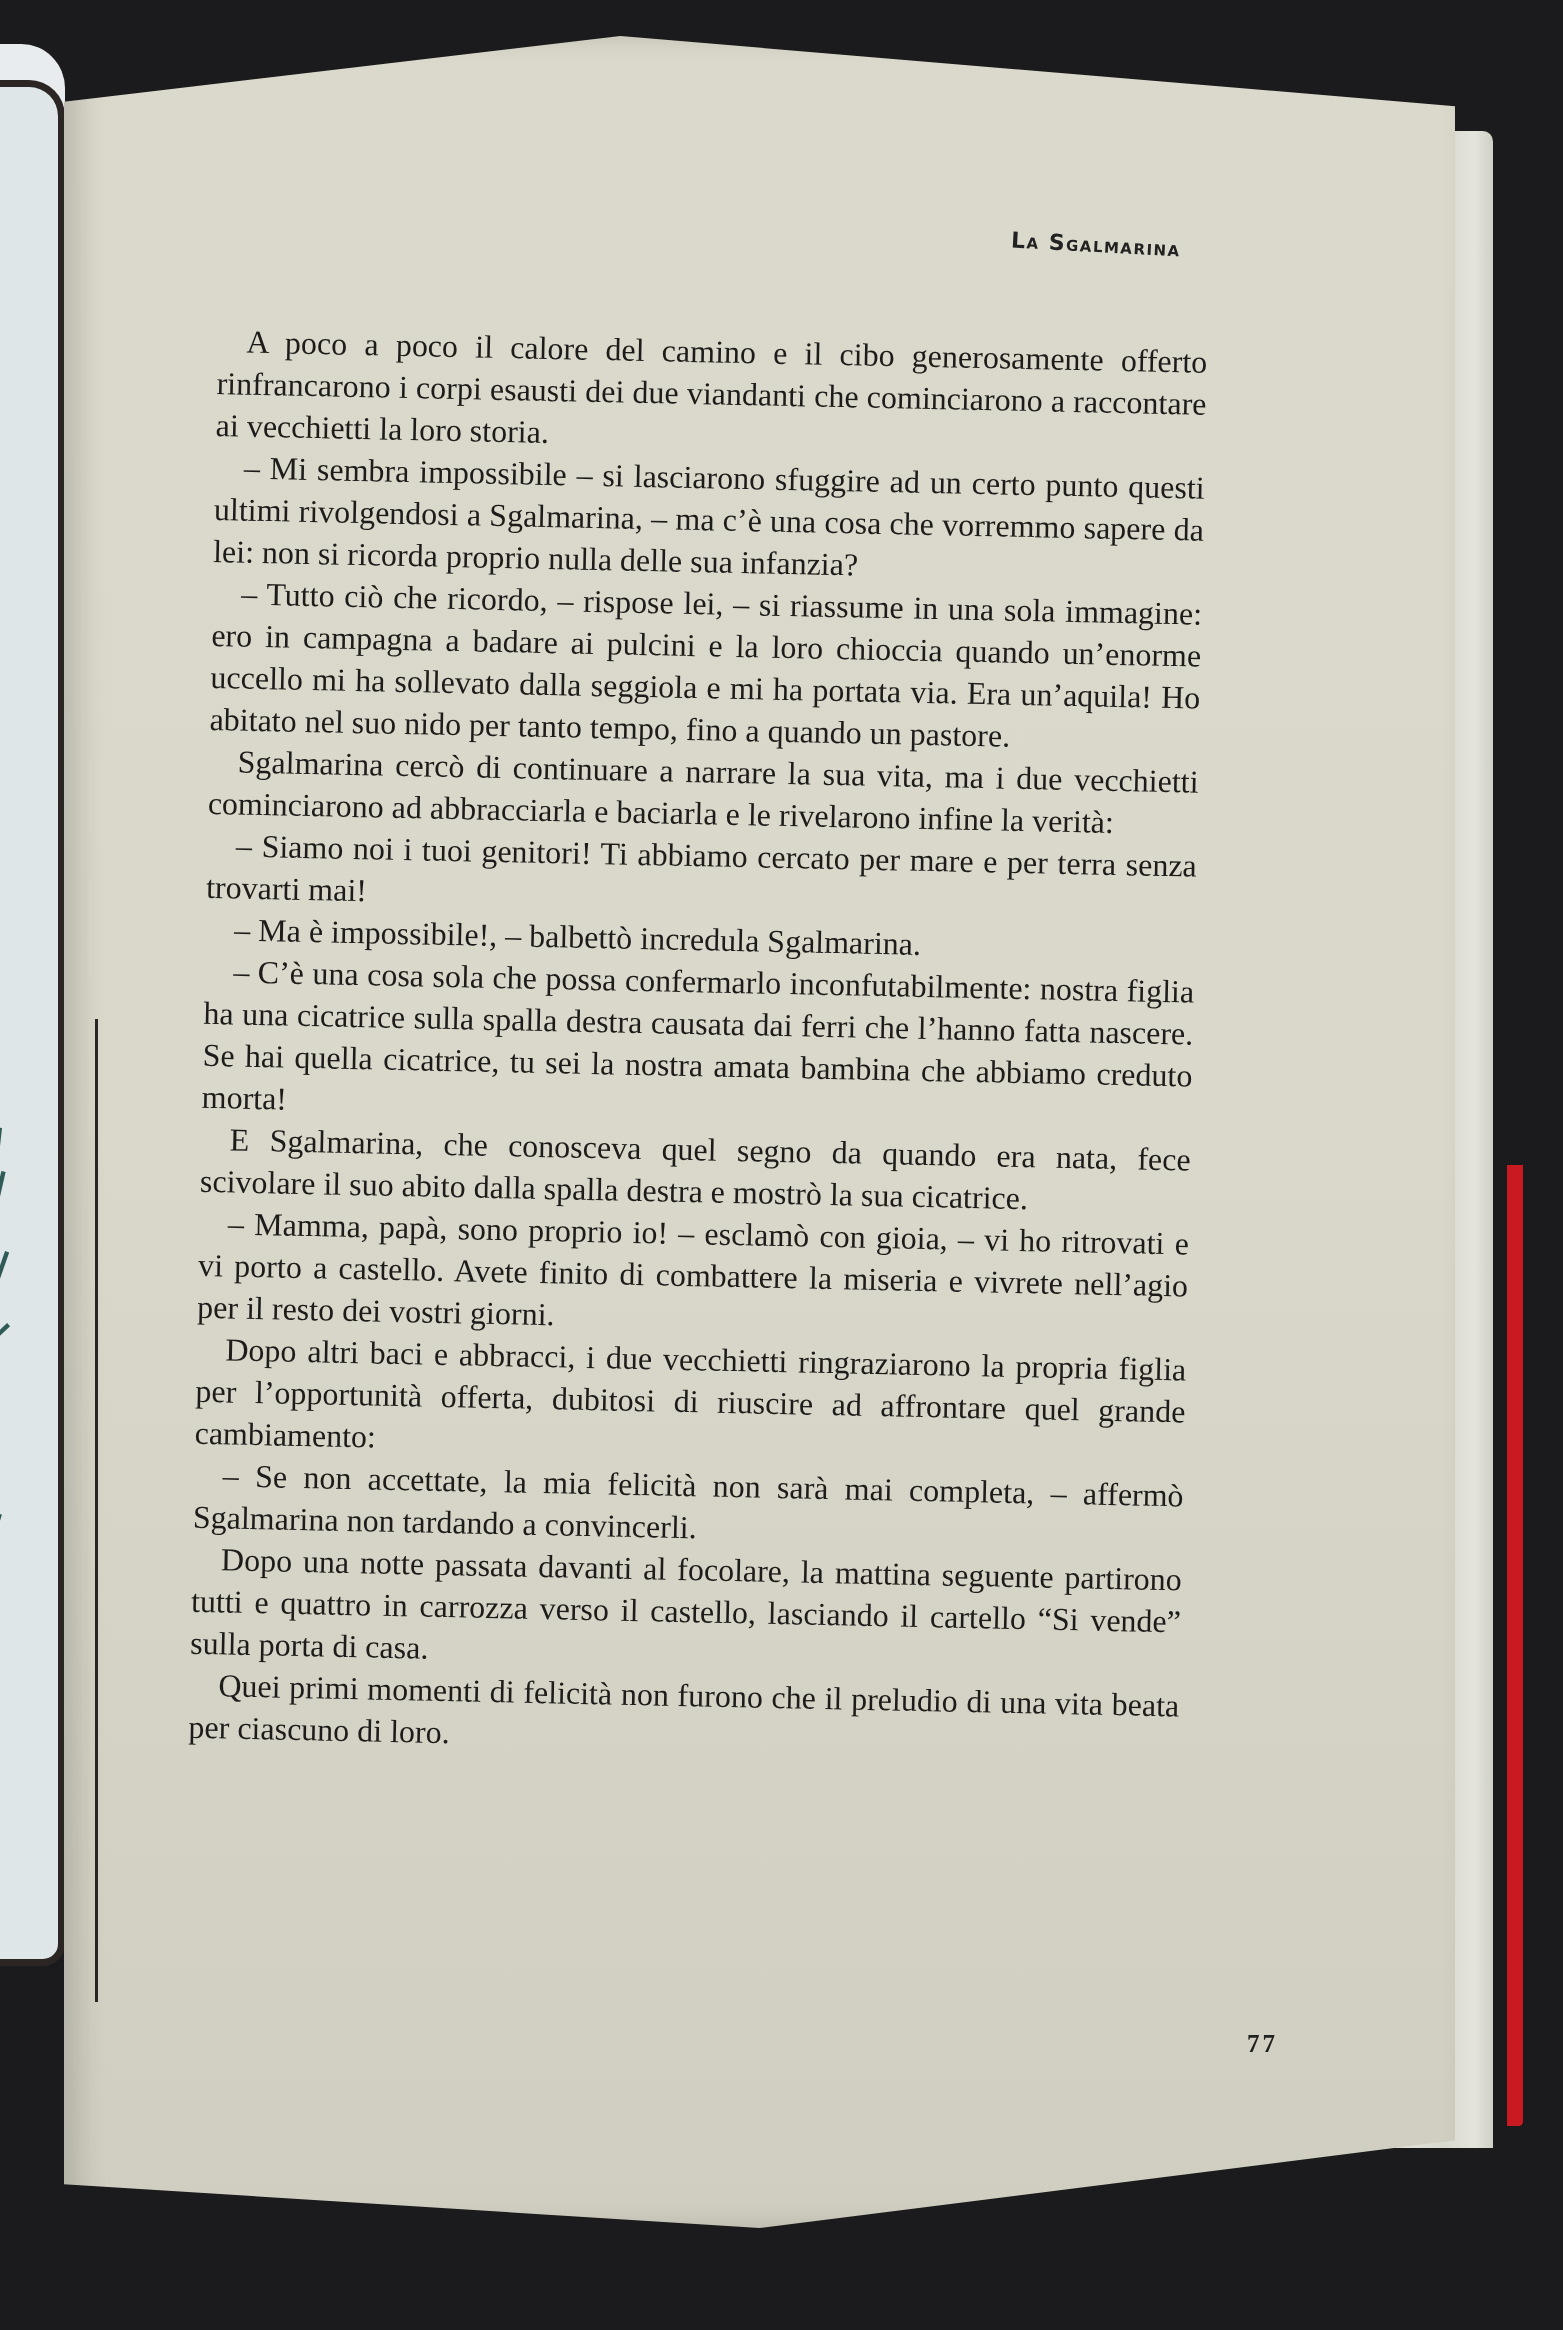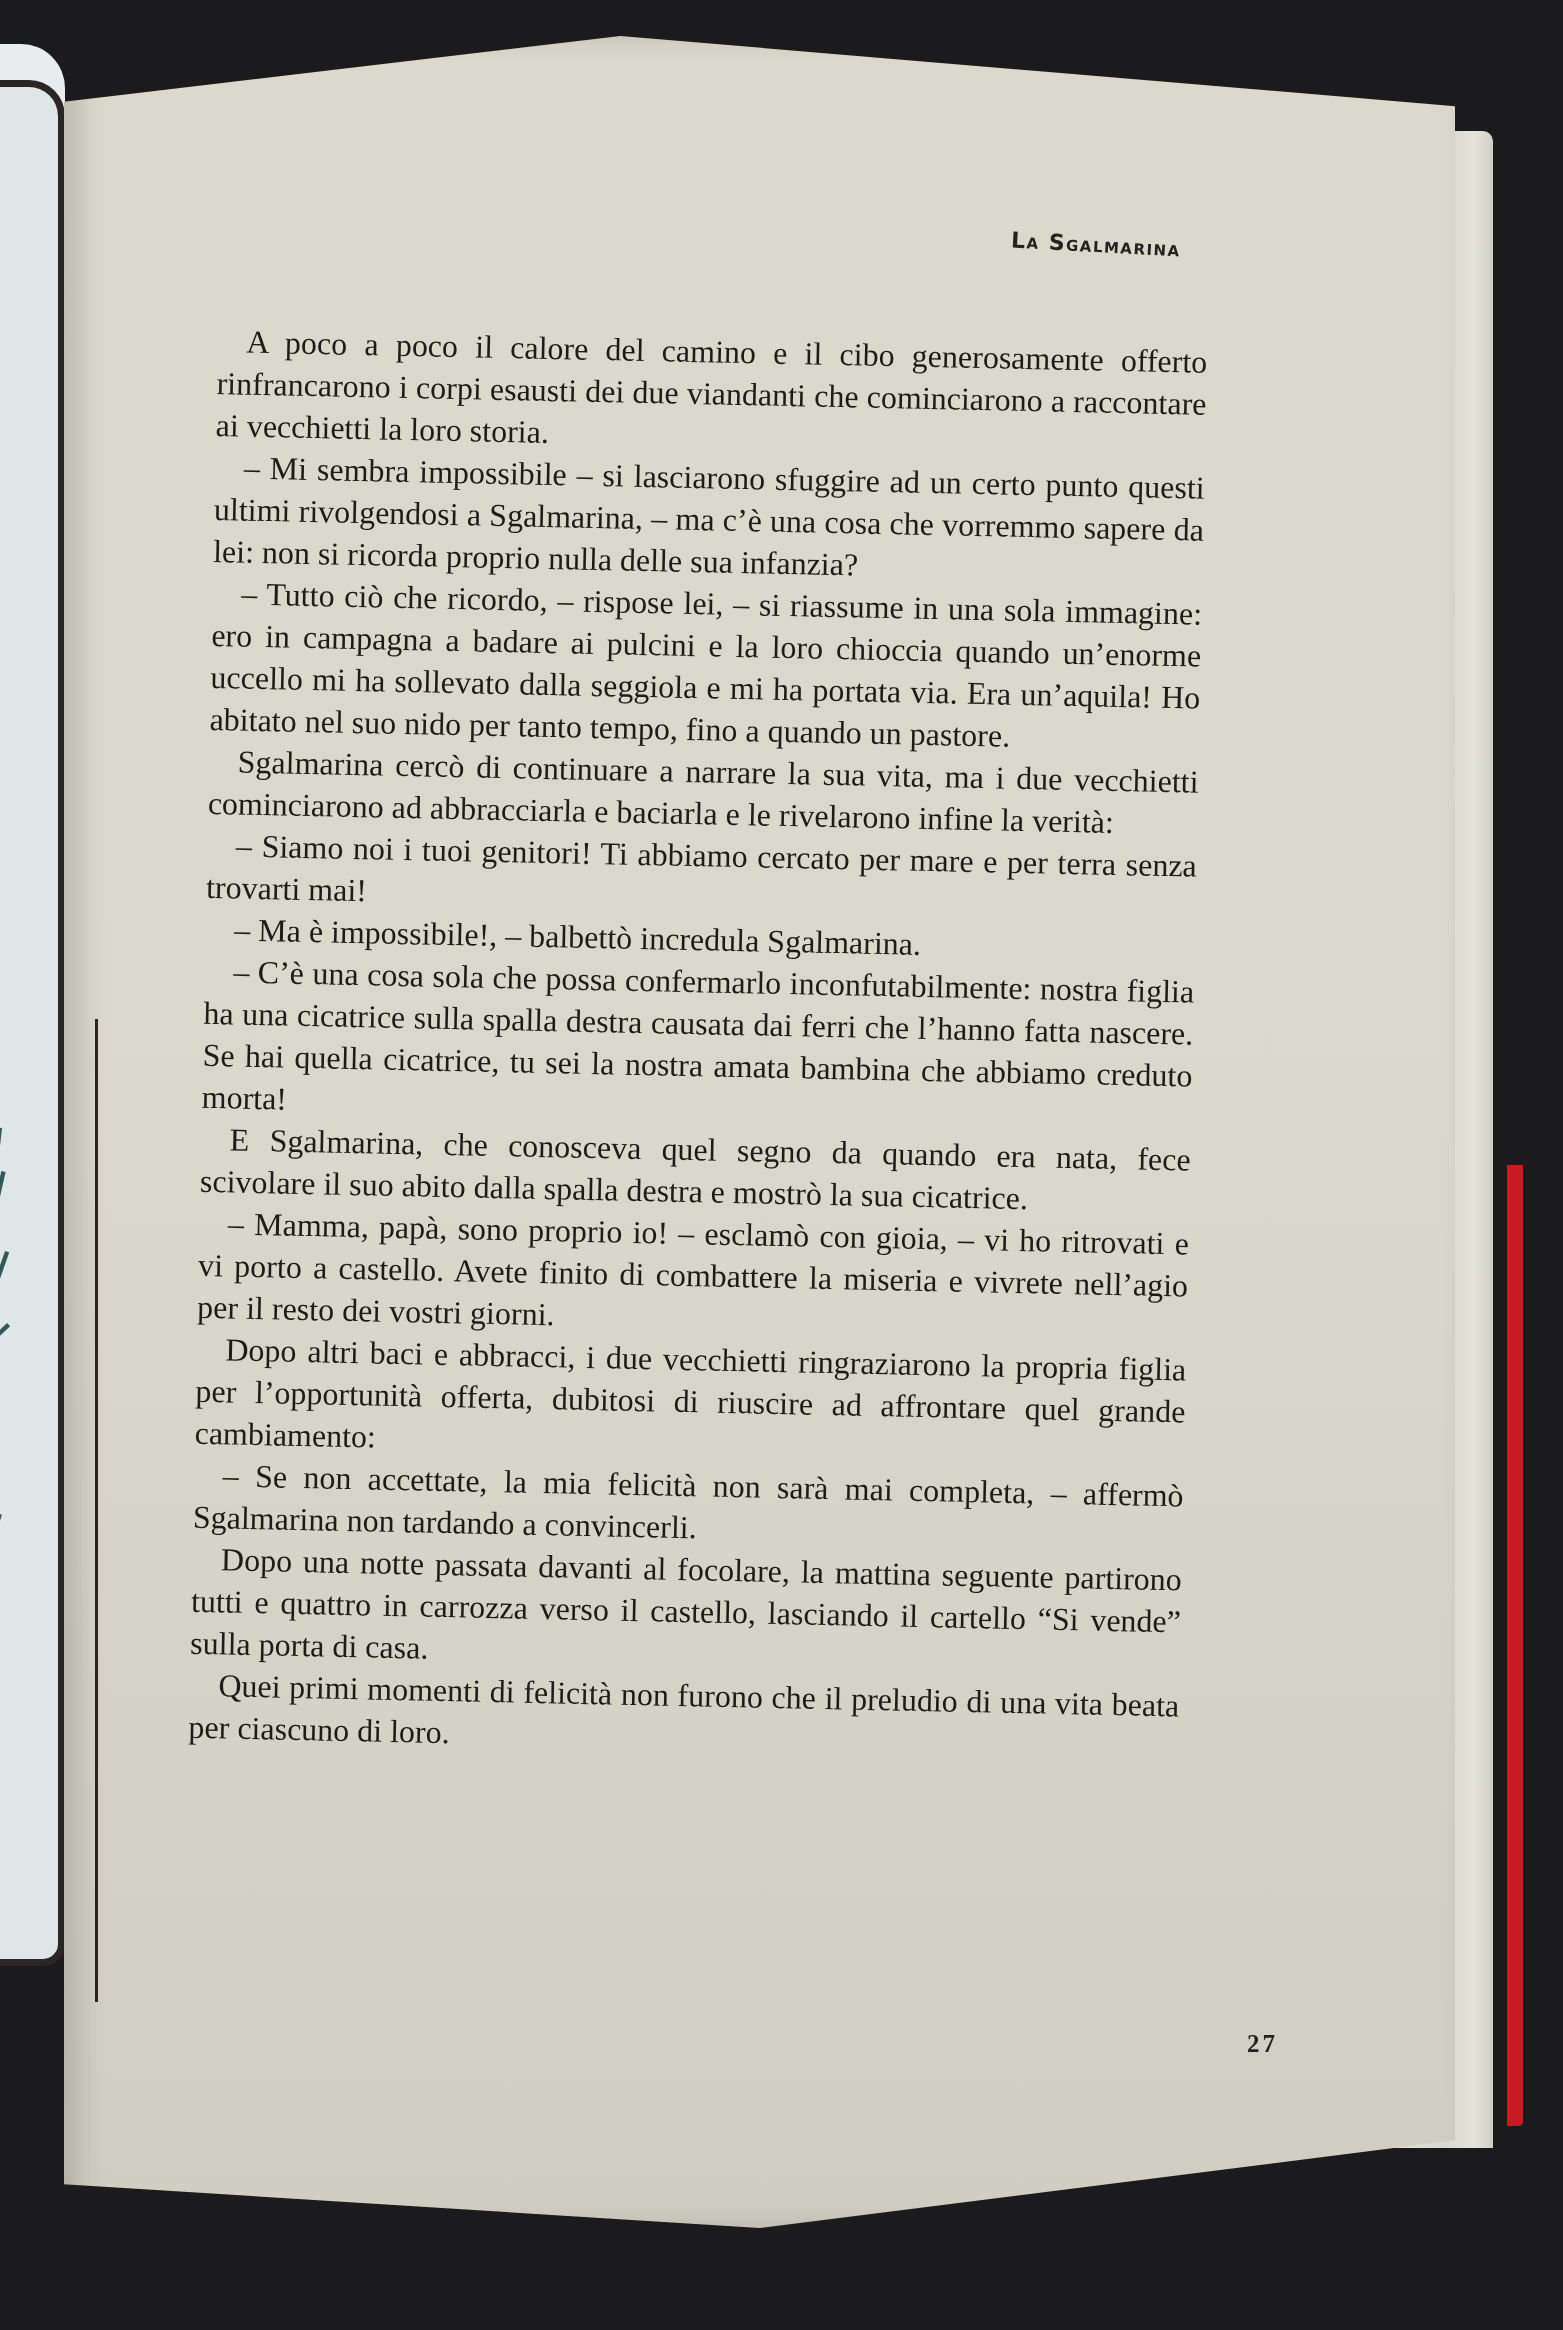--- a/index.html
+++ b/index.html
@@ -86,14 +86,14 @@
   <p class="ind">– Ma è impossibile!, – balbettò incredula Sgalmarina.</p>
   <p class="ind">– C’è una cosa sola che possa confermarlo inconfutabilmente: nostra figlia ha una cicatrice sulla spalla destra causata dai ferri che l’hanno fatta nascere. Se hai quella cicatrice, tu sei la nostra amata bambina che abbiamo creduto morta!</p>
   <p class="ind">E Sgalmarina, che conosceva quel segno da quando era nata, fece scivolare il suo abito dalla spalla destra e mostrò la sua cicatrice.</p>
   <p class="ind">– Mamma, papà, sono proprio io! – esclamò con gioia, – vi ho ritrovati e vi porto a castello. Avete finito di combattere la miseria e vivrete nell’agio per il resto dei vostri giorni.</p>
   <p class="ind">Dopo altri baci e abbracci, i due vecchietti ringraziarono la propria figlia per l’opportunità offerta, dubitosi di riuscire ad affrontare quel grande cambiamento:</p>
   <p class="ind">– Se non accettate, la mia felicità non sarà mai completa, – affermò Sgalmarina non tardando a convincerli.</p>
   <p class="ind">Dopo una notte passata davanti al focolare, la mattina seguente partirono tutti e quattro in carrozza verso il castello, lasciando il cartello “Si vende” sulla porta di casa.</p>
   <p class="ind">Quei primi momenti di felicità non furono che il preludio di una vita beata per ciascuno di loro.</p>
 </div>
 
-<div class="folio">27</div>
+<div class="folio">77</div>
 
 
 </body></html>

